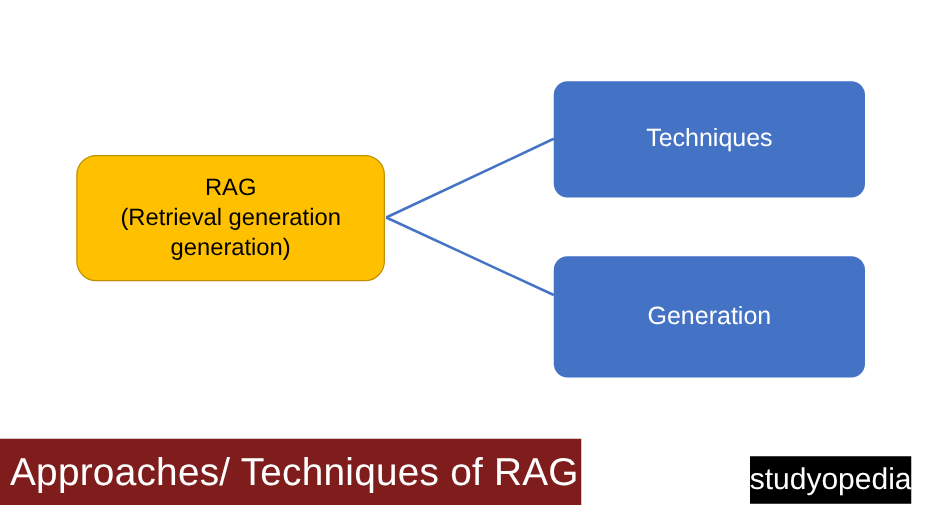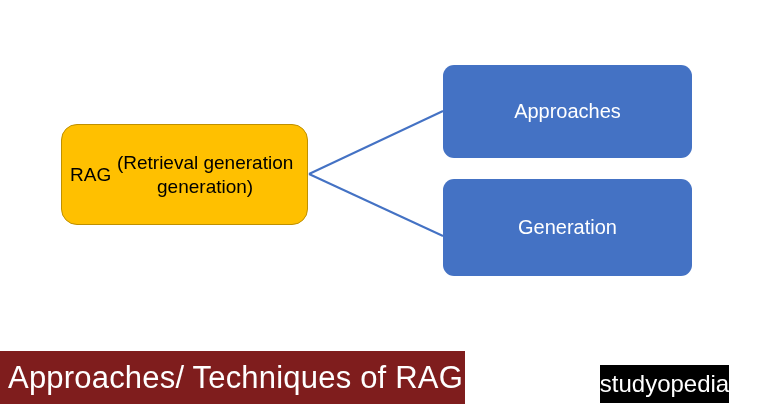--- a/index.html
+++ b/index.html
@@ -27,21 +27,21 @@
     position: absolute;
     left: 61px;
     top: 124px;
     width: 247px;
     height: 101px;
     background: #FFC000;
     border: 1.5px solid #BF9000;
     border-radius: 16px;
     box-sizing: border-box;
     display: flex;
-    flex-direction: row;
+    flex-direction: column;
     align-items: center;
     justify-content: center;
     text-align: center;
     color: #000000;
     font-size: 19px;
     line-height: 24px;
     padding: 4px 8px;
   }
   .branch {
     position: absolute;
@@ -54,21 +54,21 @@
     justify-content: center;
     color: #FFFFFF;
     font-size: 20px;
     text-align: center;
   }
   .branch-retrieval {
     top: 65px;
     height: 93px;
   }
   .branch-generation {
-    top: 179px;
+    top: 205px;
     height: 97px;
   }
   .banner {
     position: absolute;
     left: 0;
     top: 351px;
     width: 465px;
     height: 53px;
     background: #7f1d1d;
     color: #FFFFFF;
@@ -105,21 +105,21 @@
     <line x1="309" y1="174" x2="443" y2="111" stroke="#4472C4" stroke-width="2"></line>
     <line x1="309" y1="174" x2="443" y2="236" stroke="#4472C4" stroke-width="2"></line>
   </svg>
 
   <div class="root-node">
     <div>RAG</div>
     <div>(Retrieval generation generation)</div>
   </div>
 
   <div class="branch branch-retrieval">
-    <span>Approaches</span>
+    <span>Techniques</span>
   </div>
 
   <div class="branch branch-generation">
     <span>Generation</span>
   </div>
 
   <div class="banner">
     <span>Approaches/ Techniques of RAG</span>
   </div>
 

